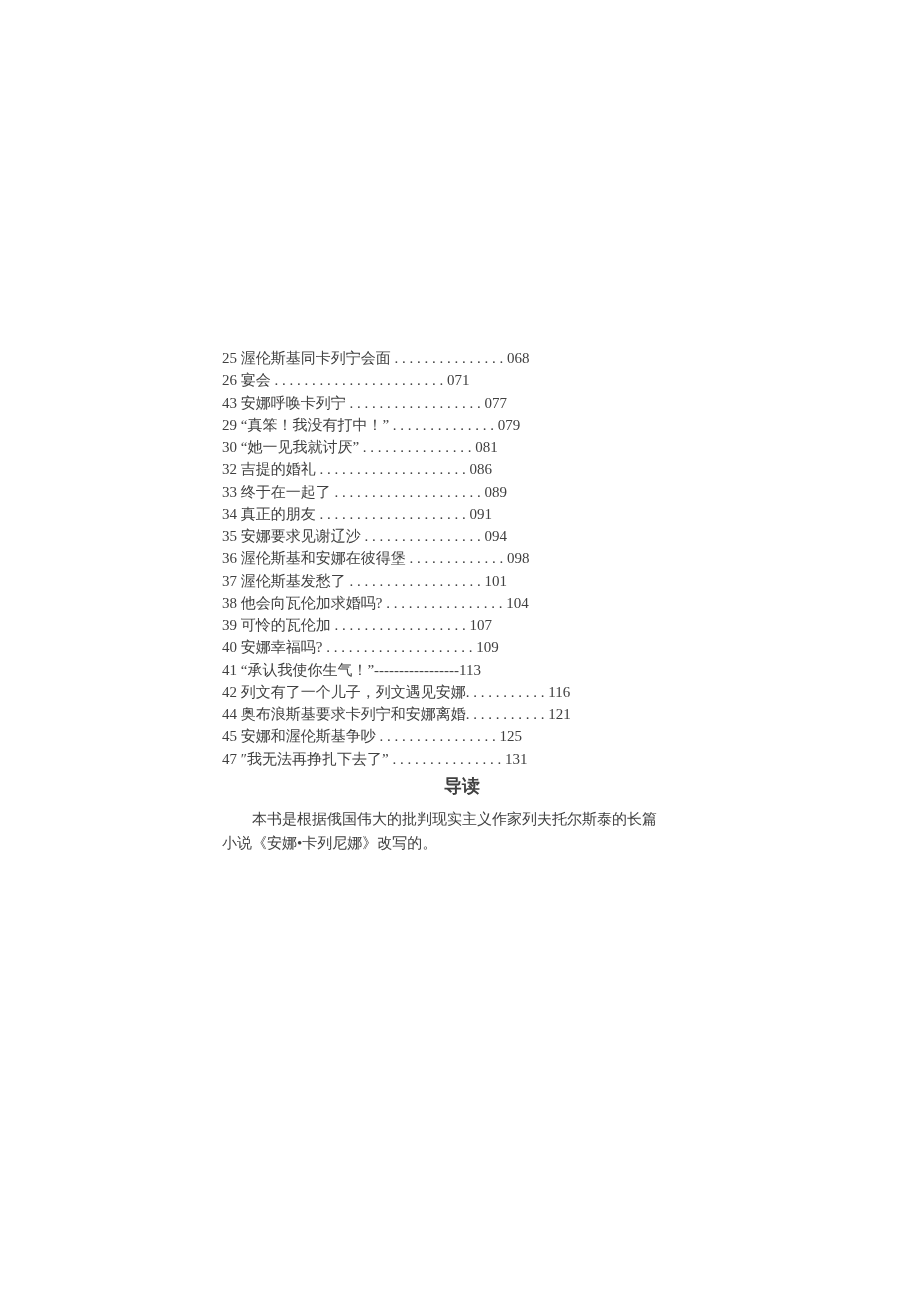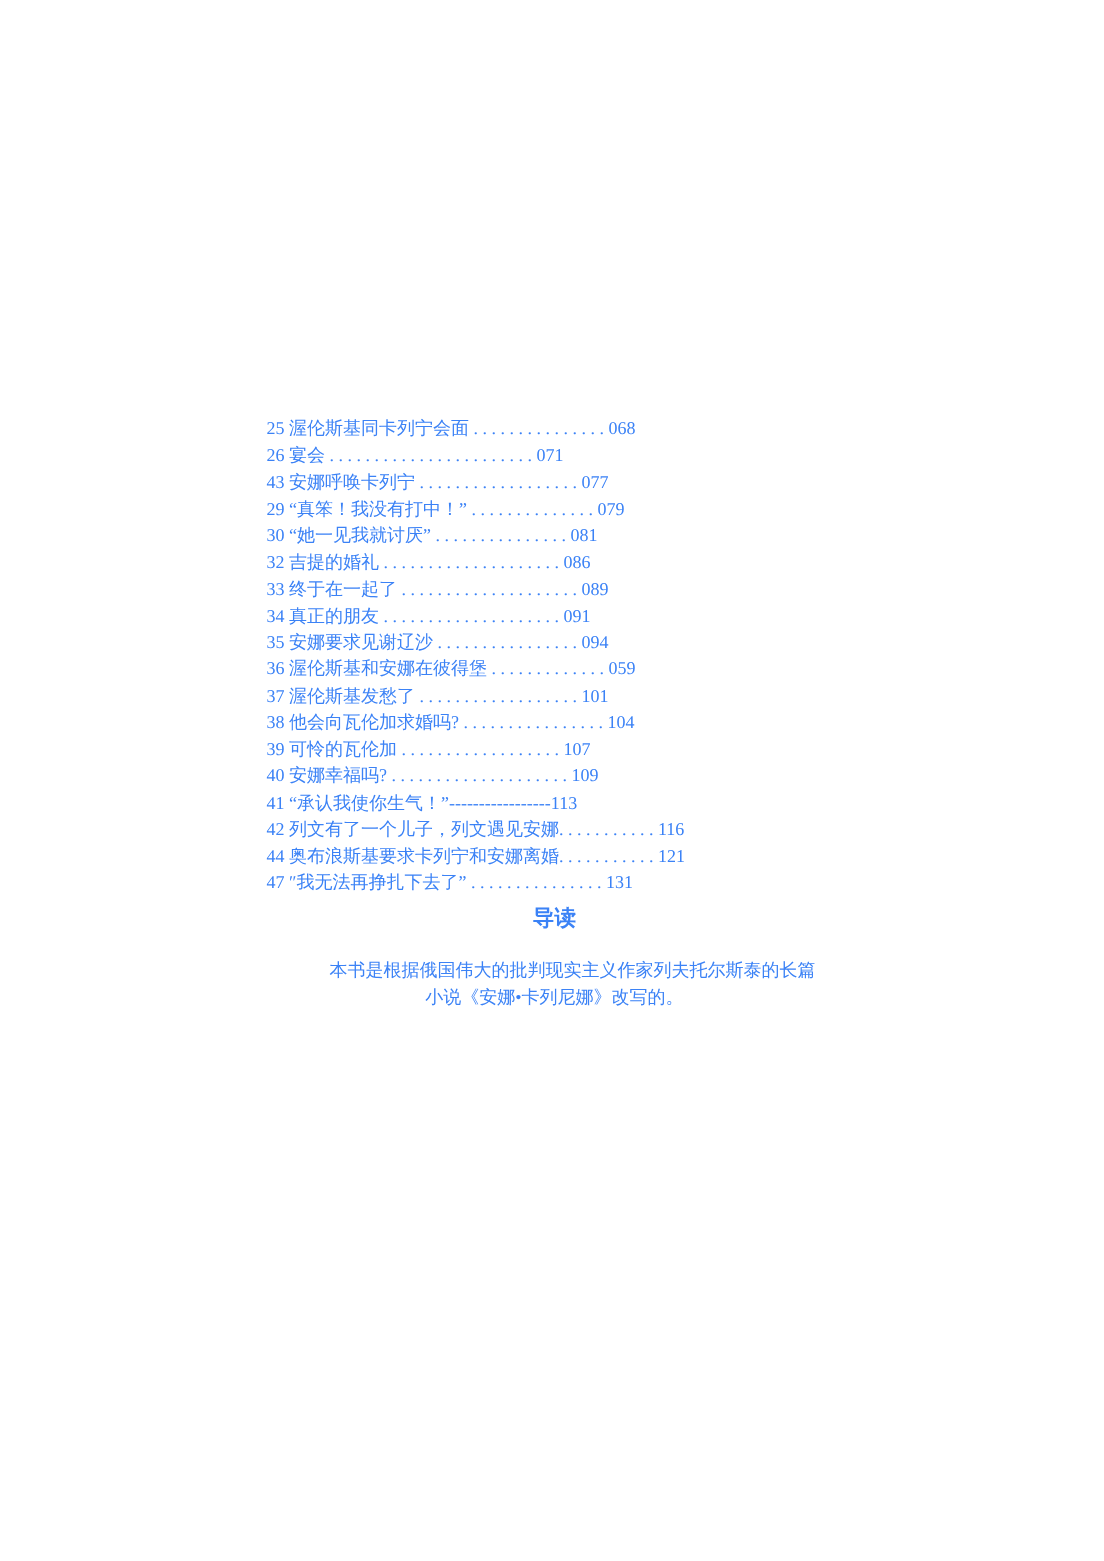--- a/index.html
+++ b/index.html
@@ -9,21 +9,21 @@
     font-family: "SimSun", "宋体", serif;
     width: 920px;
     height: 1301px;
     position: relative;
   }
   .page {
     position: absolute;
     top: 348px;
     left: 222px;
     width: 480px;
-    color: #3b82f6;
+    color: #404040;
     font-size: 15px;
     line-height: 1.45;
   }
   .toc-line {
     white-space: nowrap;
     font-size: 15px;
     margin-bottom: 0.5px;
   }
   .num {
     display: inline;
@@ -36,27 +36,26 @@
     letter-spacing: 0px;
   }
   .pg {
     display: inline;
   }
   .heading {
     text-align: center;
     font-weight: bold;
     font-size: 18px;
     margin-top: 4px;
-    margin-bottom: 20px;
-    font-family: Liberation Sans, sans-serif;
+    margin-bottom: 8px;
+    font-family: Liberation Mono, monospace;
   }
   .para {
     font-size: 15px;
     line-height: 1.55;
-    text-align: center;
   }
   .para .line {
     display: block;
   }
   .indent {
     text-indent: 2em;
   }
 </style>
 </head>
 <body>
@@ -66,28 +65,29 @@
   <div id="toc-container">
       <div class="toc-line"><span class="num">25</span> <span class="title">渥伦斯基同卡列宁会面</span><span class="dots"> . . . . . . . . . . . . . . . </span><span class="pg">068</span></div>
       <div class="toc-line"><span class="num">26</span> <span class="title">宴会</span><span class="dots"> . . . . . . . . . . . . . . . . . . . . . . . </span><span class="pg">071</span></div>
       <div class="toc-line"><span class="num">43</span> <span class="title">安娜呼唤卡列宁</span><span class="dots"> . . . . . . . . . . . . . . . . . . </span><span class="pg">077</span></div>
       <div class="toc-line"><span class="num">29</span> <span class="title">“真笨！我没有打中！”</span><span class="dots"> . . . . . . . . . . . . . . </span><span class="pg">079</span></div>
       <div class="toc-line"><span class="num">30</span> <span class="title">“她一见我就讨厌”</span><span class="dots"> . . . . . . . . . . . . . . . </span><span class="pg">081</span></div>
       <div class="toc-line"><span class="num">32</span> <span class="title">吉提的婚礼</span><span class="dots"> . . . . . . . . . . . . . . . . . . . . </span><span class="pg">086</span></div>
       <div class="toc-line"><span class="num">33</span> <span class="title">终于在一起了</span><span class="dots"> . . . . . . . . . . . . . . . . . . . . </span><span class="pg">089</span></div>
       <div class="toc-line"><span class="num">34</span> <span class="title">真正的朋友</span><span class="dots"> . . . . . . . . . . . . . . . . . . . . </span><span class="pg">091</span></div>
       <div class="toc-line"><span class="num">35</span> <span class="title">安娜要求见谢辽沙</span><span class="dots"> . . . . . . . . . . . . . . . . </span><span class="pg">094</span></div>
-      <div class="toc-line"><span class="num">36</span> <span class="title">渥伦斯基和安娜在彼得堡</span><span class="dots"> . . . . . . . . . . . . . </span><span class="pg">059</span></div>
+      <div class="toc-line"><span class="num">36</span> <span class="title">渥伦斯基和安娜在彼得堡</span><span class="dots"> . . . . . . . . . . . . . </span><span class="pg">098</span></div>
       <div class="toc-line"><span class="num">37</span> <span class="title">渥伦斯基发愁了</span><span class="dots"> . . . . . . . . . . . . . . . . . . </span><span class="pg">101</span></div>
       <div class="toc-line"><span class="num">38</span> <span class="title">他会向瓦伦加求婚吗?</span><span class="dots"> . . . . . . . . . . . . . . . . </span><span class="pg">104</span></div>
       <div class="toc-line"><span class="num">39</span> <span class="title">可怜的瓦伦加</span><span class="dots"> . . . . . . . . . . . . . . . . . . </span><span class="pg">107</span></div>
       <div class="toc-line"><span class="num">40</span> <span class="title">安娜幸福吗?</span><span class="dots"> . . . . . . . . . . . . . . . . . . . . </span><span class="pg">109</span></div>
       <div class="toc-line"><span class="num">41</span> <span class="title">“承认我使你生气！”</span><span class="dots">-----------------</span><span class="pg">113</span></div>
       <div class="toc-line"><span class="num">42</span> <span class="title">列文有了一个儿子，列文遇见安娜</span><span class="dots">. . . . . . . . . . . </span><span class="pg">116</span></div>
       <div class="toc-line"><span class="num">44</span> <span class="title">奥布浪斯基要求卡列宁和安娜离婚</span><span class="dots">. . . . . . . . . . . </span><span class="pg">121</span></div>
+      <div class="toc-line"><span class="num">45</span> <span class="title">安娜和渥伦斯基争吵</span><span class="dots"> . . . . . . . . . . . . . . . . </span><span class="pg">125</span></div>
       <div class="toc-line"><span class="num">47</span> <span class="title">″我无法再挣扎下去了”</span><span class="dots"> . . . . . . . . . . . . . . . </span><span class="pg">131</span></div>
     </div>
 
   <div class="heading">导读</div>
 
   <div class="para">
     <span class="line indent">本书是根据俄国伟大的批判现实主义作家列夫托尔斯泰的长篇</span>
     <span class="line">小说《安娜•卡列尼娜》改写的。</span>
   </div>
 

